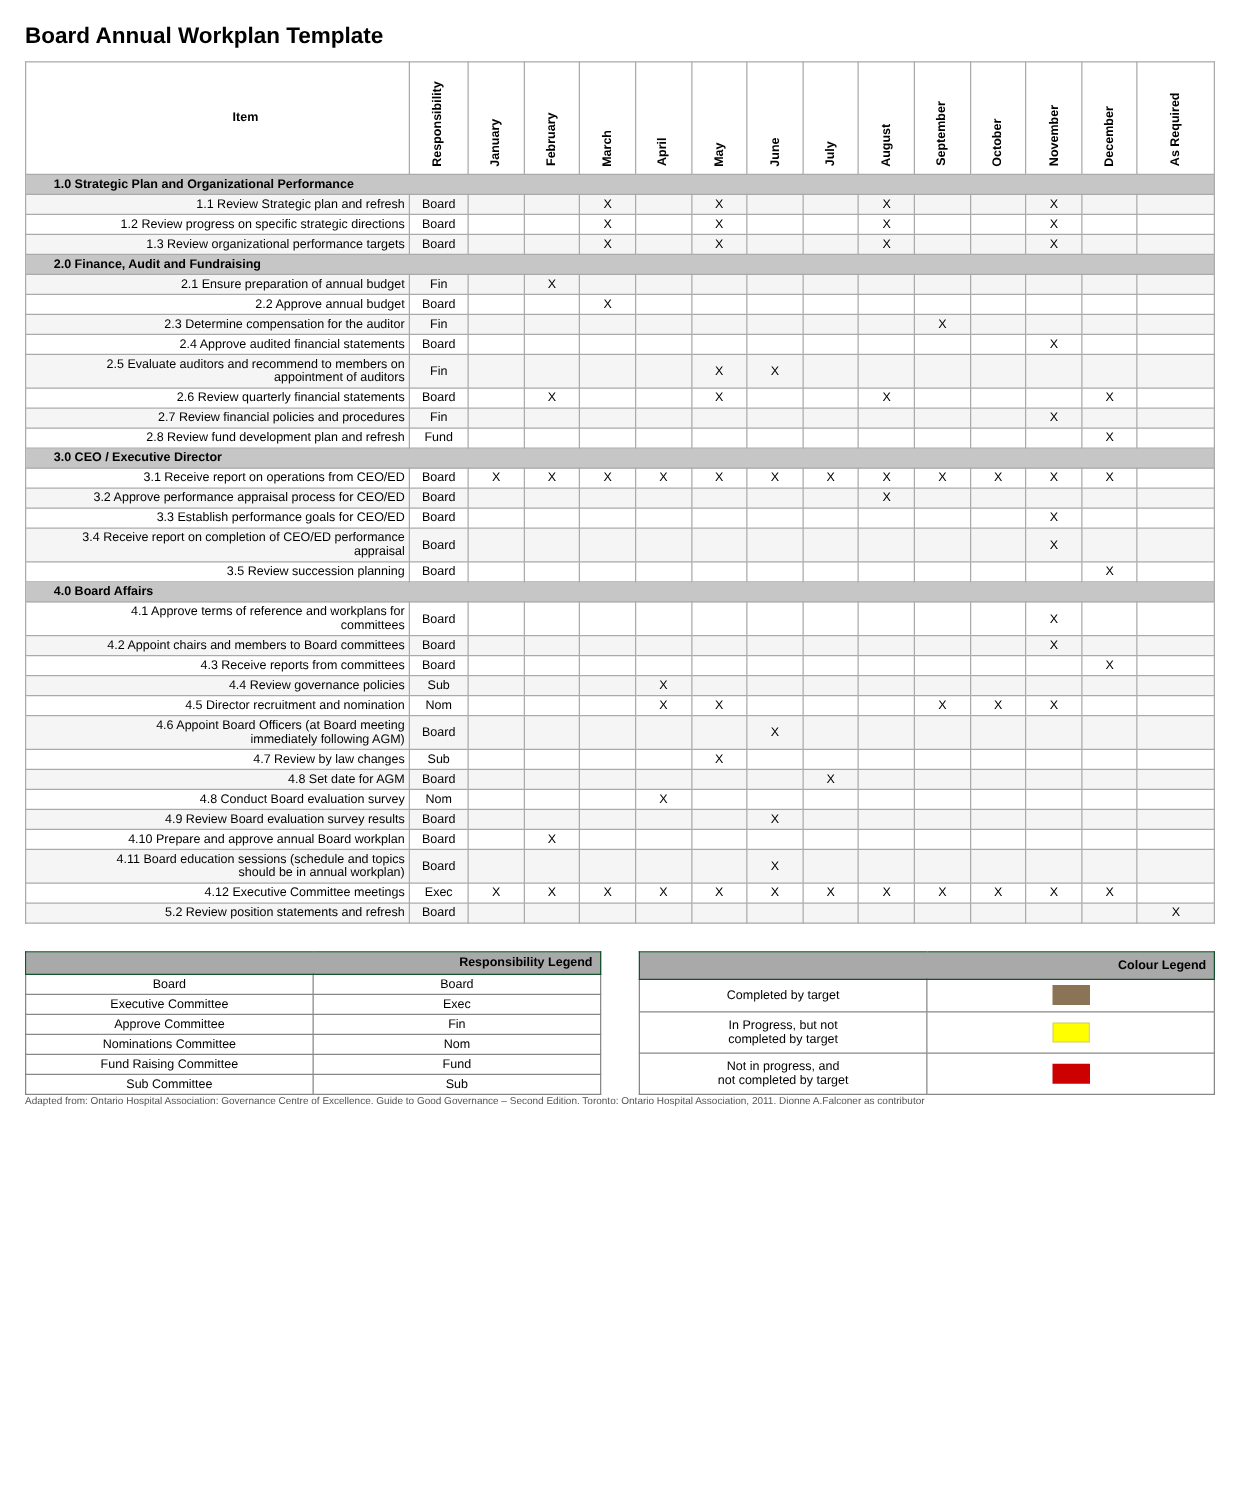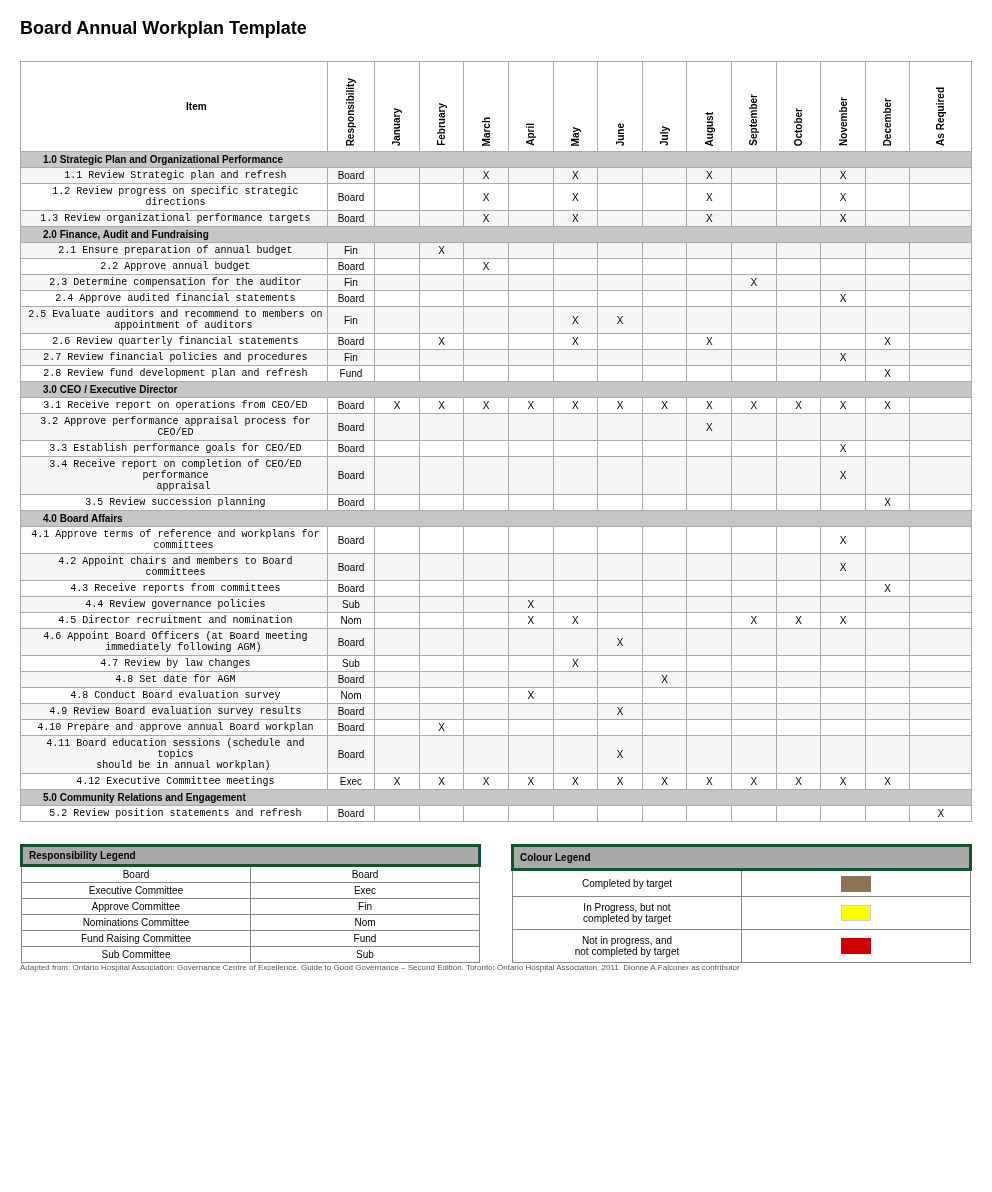--- a/index.html
+++ b/index.html
@@ -6,38 +6,37 @@
     body {
       font-family: Arial, sans-serif;
       font-size: 11px;
       background: #fff;
       color: #000;
       padding: 18px 20px;
     }
     h1 {
       font-size: 18px;
       font-weight: bold;
-      margin-bottom: 22px;
+      margin-bottom: 10px;
     }
     table {
       border-collapse: collapse;
       width: 100%;
       table-layout: fixed;
     }
     th, td {
       border: 1px solid #aaa;
       padding: 2px 3px;
       text-align: center;
       vertical-align: middle;
       font-size: 10px;
     }
     td.item-cell {
-      text-align: center;
+      text-align: right;
       padding-left: 6px;
-      font-family: Liberation Mono, monospace;
     }
     .header-row th {
       background: #fff;
       font-weight: bold;
     }
     .header-row th.rotated {
       height: 90px;
       vertical-align: bottom;
       padding-bottom: 3px;
     }
@@ -72,22 +71,22 @@
       justify-content: center;
     }
     .legend-table {
       border-collapse: collapse;
       font-size: 10px;
     }
     .legend-table th {
       background: #a9a9a9;
       font-weight: bold;
       padding: 3px 6px;
-      text-align: left;
-      border: 3px solid #14532d;
+      text-align: right;
+      border: 1px solid #14532d;
     }
     .legend-table td {
       border: 1px solid #888;
       padding: 2px 6px;
     }
     .colour-swatch {
       display: inline-block;
       width: 30px;
       height: 16px;
       vertical-align: middle;
@@ -638,23 +637,20 @@
         <td>X</td>
         <td>X</td>
         <td>X</td>
         <td>X</td>
         <td>X</td>
         <td>X</td>
         <td>X</td>
         <td>X</td>
         <td></td>
       </tr>
-      <tr class="section-row">
-        <td colspan="15">5.0 Community Relations and Engagement</td>
-      </tr>
       <tr class="data-row">
         <td class="item-cell">5.2 Review position statements and refresh</td>
         <td>Board</td>
         <td></td>
         <td></td>
         <td></td>
         <td></td>
         <td></td>
         <td></td>
         <td></td>

